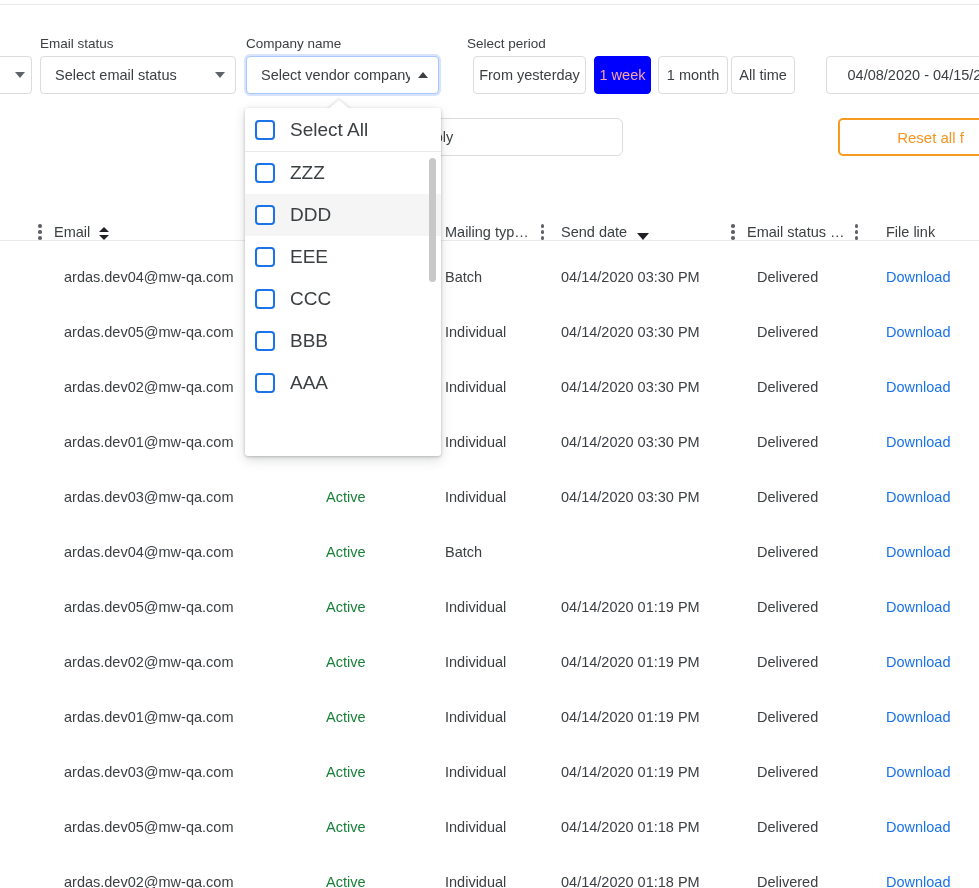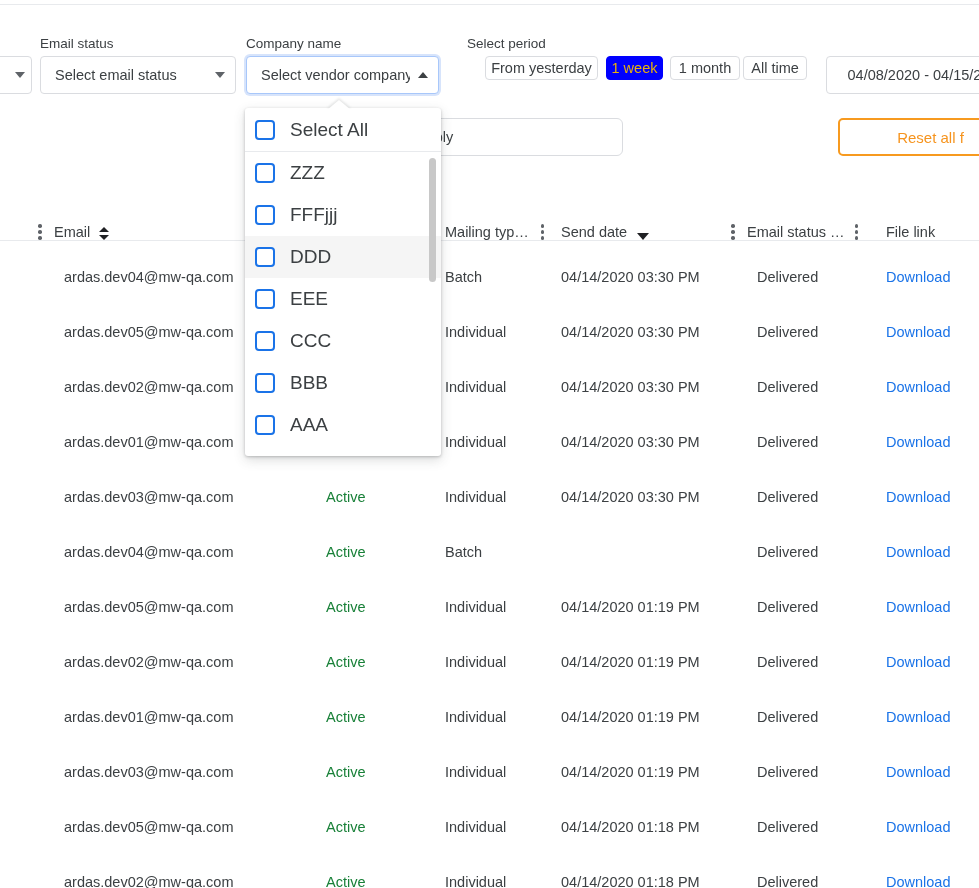--- a/index.html
+++ b/index.html
@@ -24,26 +24,26 @@
     font-size:14.5px; color:#3c4043; white-space:nowrap;
   }
   .select-box .sel-text { flex:1; overflow:hidden; }
   .caret { width:0; height:0; margin-left:8px; }
   .caret.down { border-left:5px solid transparent; border-right:5px solid transparent; border-top:6px solid #5f6368; }
   .caret.up   { border-left:5px solid transparent; border-right:5px solid transparent; border-bottom:6px solid #3c4043; }
 
   .select-box.active { border:1px solid #a8c7fa; box-shadow:0 0 0 2px #d7e4fb; }
 
   .period-btn {
-    position:absolute; height:24px; border:1px solid #dadce0; border-radius:4px;
+    position:absolute; height:38px; border:1px solid #dadce0; border-radius:4px;
     background:#fff; color:#3c4043; font-size:14.5px;
     display:flex; align-items:center; justify-content:center; white-space:nowrap;
-    padding:0 12px; font-family:"Liberation Sans", sans-serif;margin-left:12px;
-  }
-  .period-btn.selected { background:#0000ff; border-color:#0000ff; color:#eab308; }
+    padding:0 12px; font-family:"Liberation Sans", sans-serif;
+  }
+  .period-btn.selected { background:#0000ff; border-color:#0000ff; color:#fca5a5; }
 
   .date-field {
     position:absolute; height:38px; border:1px solid #dadce0; border-radius:4px;
     background:#fff; display:flex; align-items:center; justify-content:center;
     font-size:14.5px; color:#3c4043; white-space:nowrap; overflow:hidden;
   }
 
   .apply-btn {
     position:absolute; height:38px; border:1px solid #dadce0; border-radius:6px;
     background:#fff; color:#3c4043; font-size:14.5px;
@@ -300,24 +300,20 @@
     <div class="dd-head">
       <span class="cb"></span>
       <span class="dd-label">Select All</span>
     </div>
     <div class="dd-list">
       <div id="ddlist">
           <div class="dd-item">
             <span class="cb"></span>
             <span class="dd-label">ZZZ</span>
           </div>
-          <div class="dd-item">
-            <span class="cb"></span>
-            <span class="dd-label">FFFjjj</span>
-          </div>
           <div class="dd-item hover">
             <span class="cb"></span>
             <span class="dd-label">DDD</span>
           </div>
           <div class="dd-item">
             <span class="cb"></span>
             <span class="dd-label">EEE</span>
           </div>
           <div class="dd-item">
             <span class="cb"></span>

